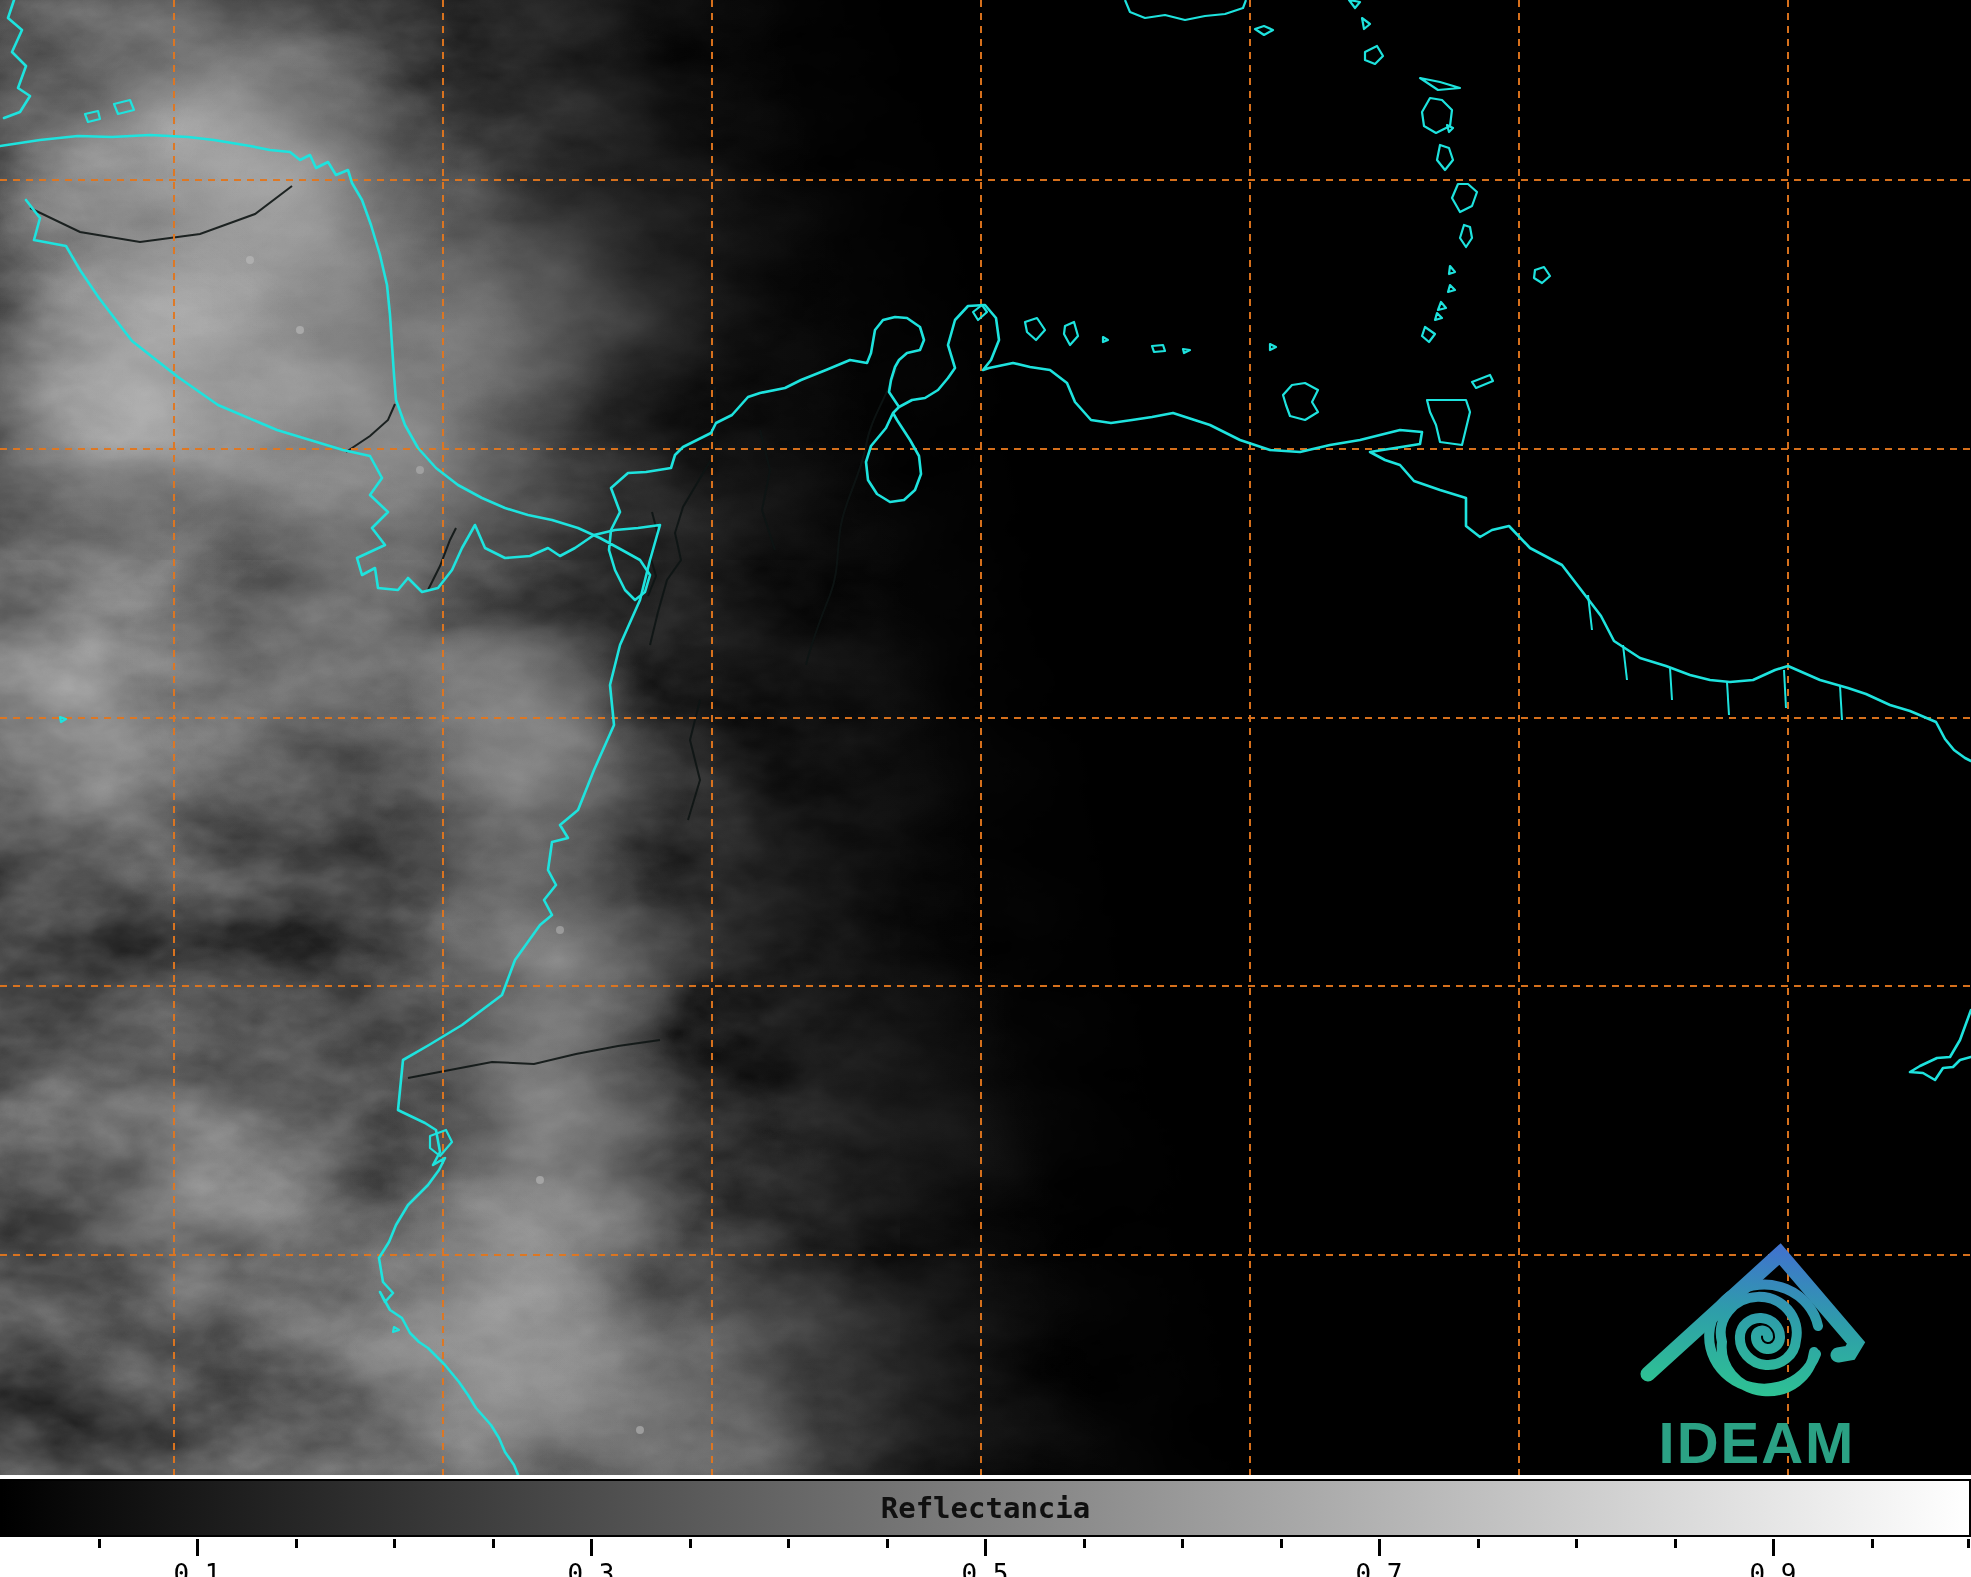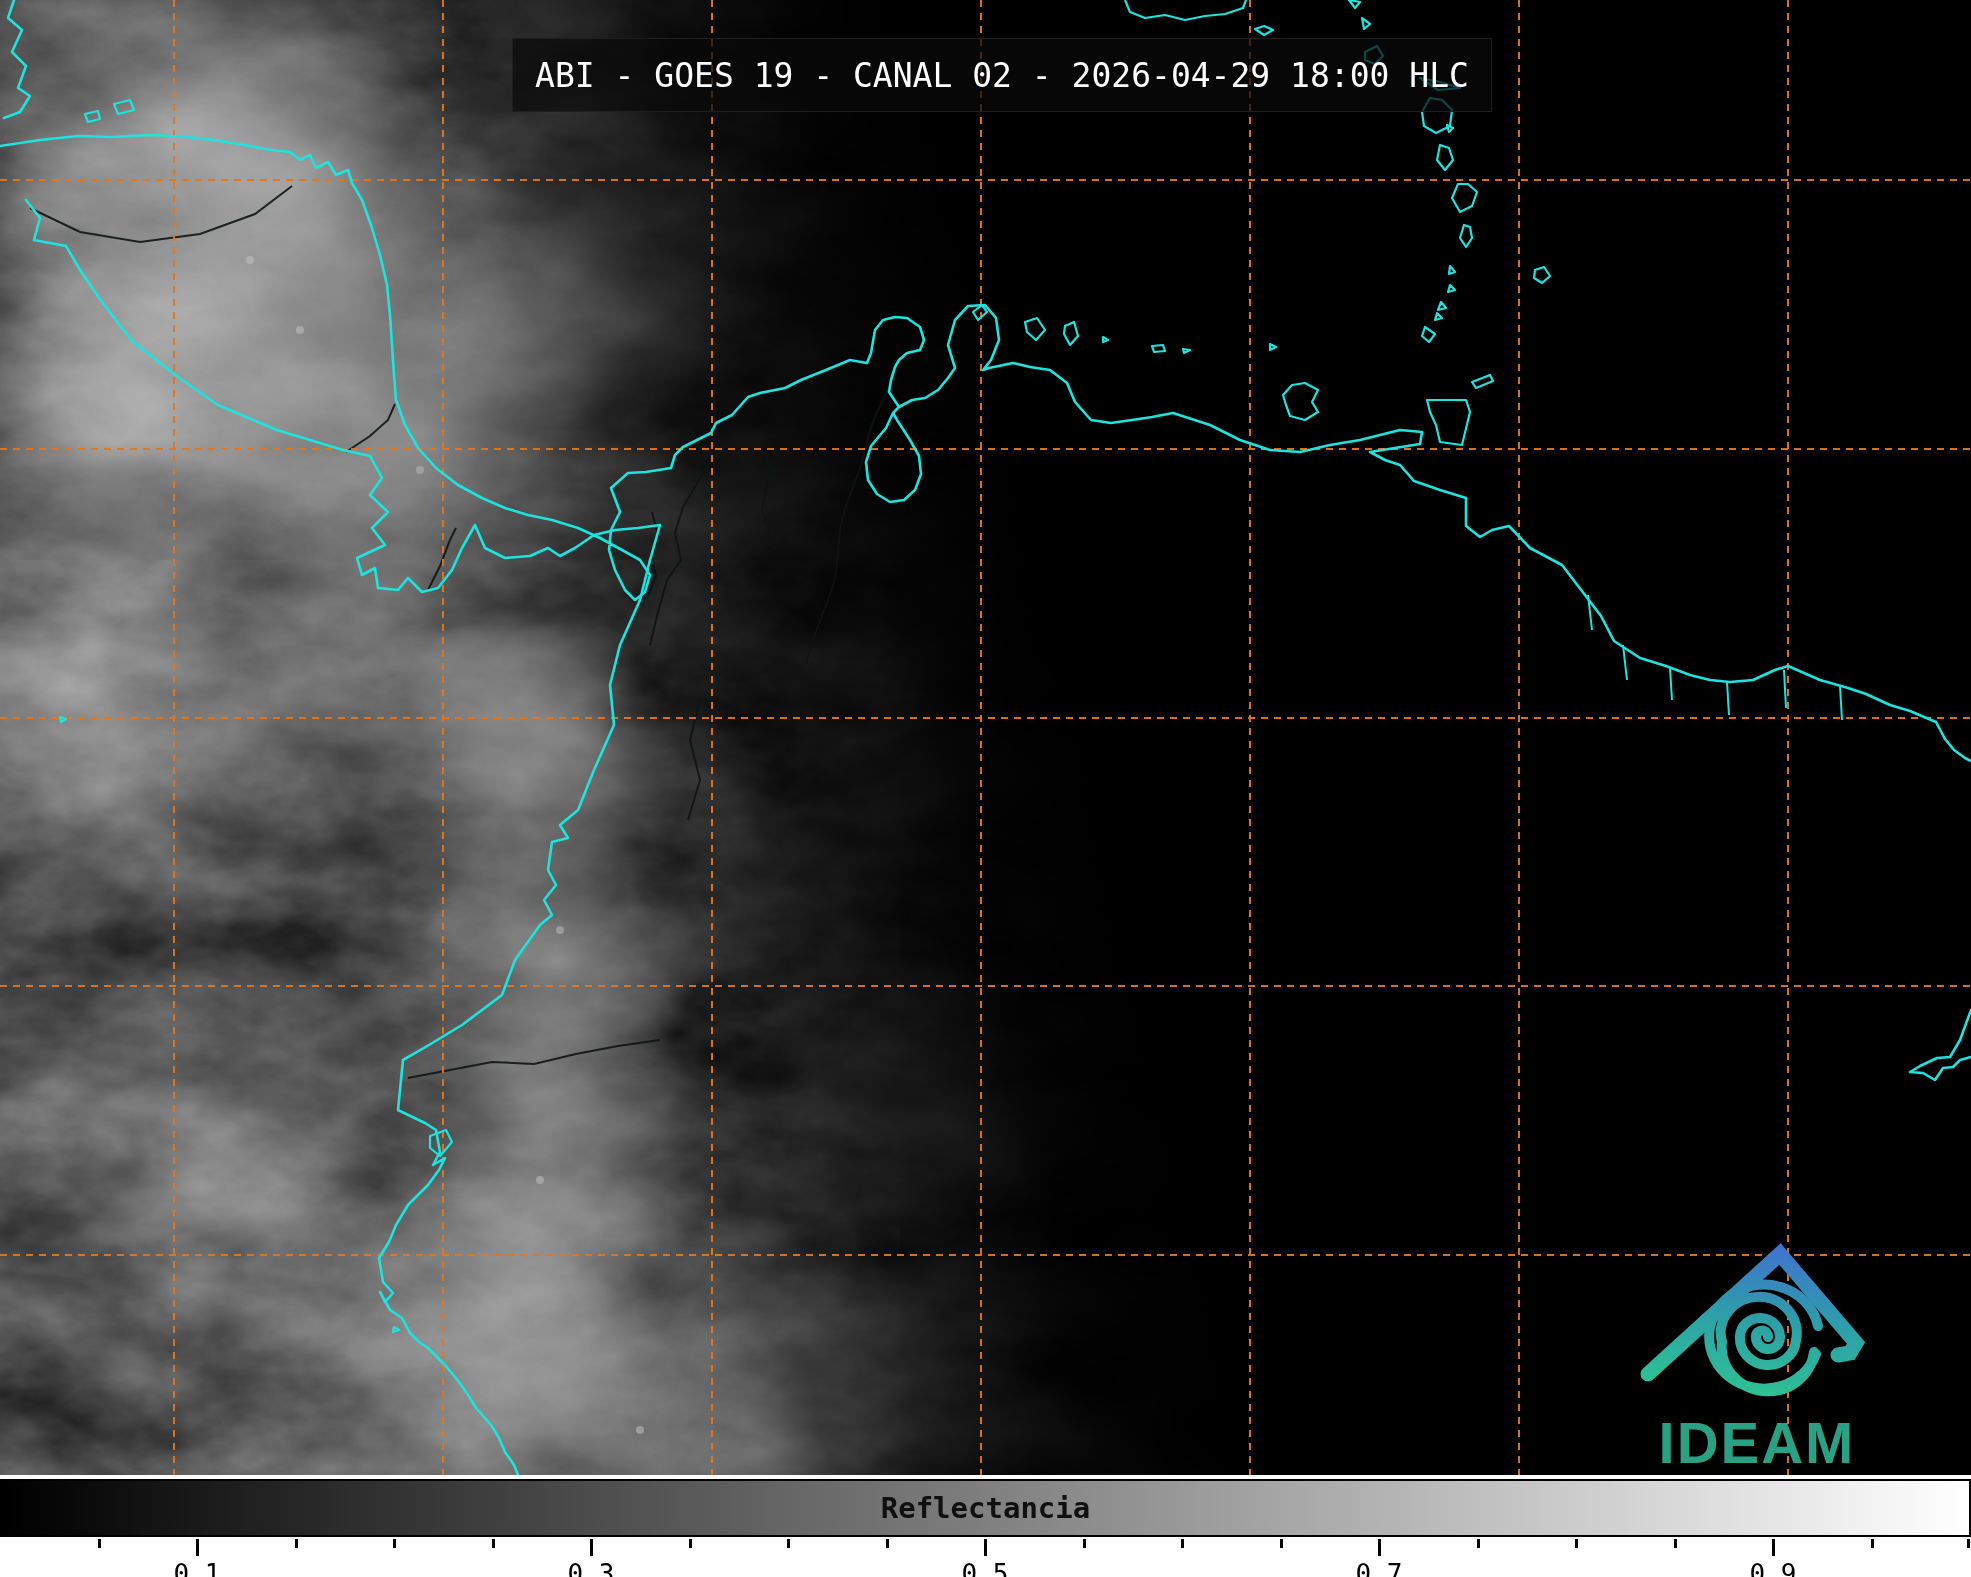--- a/index.html
+++ b/index.html
@@ -180,23 +180,20 @@
           <path d="M1840,686 L1842,720" stroke="#1EE3DE"></path>
         </g>
 
       <g>
         <path d="M1648,1374 L1780,1254 L1856,1343 L1850,1353 L1838,1355" fill="none" stroke="url(#logograd)" stroke-width="15" stroke-linecap="round" stroke-linejoin="miter"></path>
         <path d="M1818,1326 A55,52 0 1 0 1816,1354 M1814,1352 A46,44 0 1 1 1722,1342 A38,36 0 1 1 1796,1340 A28,27 0 1 1 1740,1336 A20,19 0 1 1 1780,1338 A12,12 0 1 1 1756,1336 A6,6 0 1 1 1768,1337" fill="none" stroke="url(#logograd)" stroke-width="10" stroke-linecap="round"></path>
         <text class="ideam-text" x="1757" y="1463" text-anchor="middle" font-size="58" letter-spacing="2" fill="#2BA184">IDEAM</text>
       </g>
     </svg>
 
-    <div class="titlebox">
-      <span>ABI - GOES 19 - CANAL 02 - 2026-04-29 18:00 HLC</span>
-    </div>
   </div>
 
   <div class="cbar-area">
     <div class="cbar"></div>
     <div class="cbar-label">
       <span>Reflectancia</span>
     </div>
     <div id="ticks">
         <div class="tick minor" style="left: 98.5px;"></div>
         <div class="tick minor" style="left: 295.5px;"></div>

